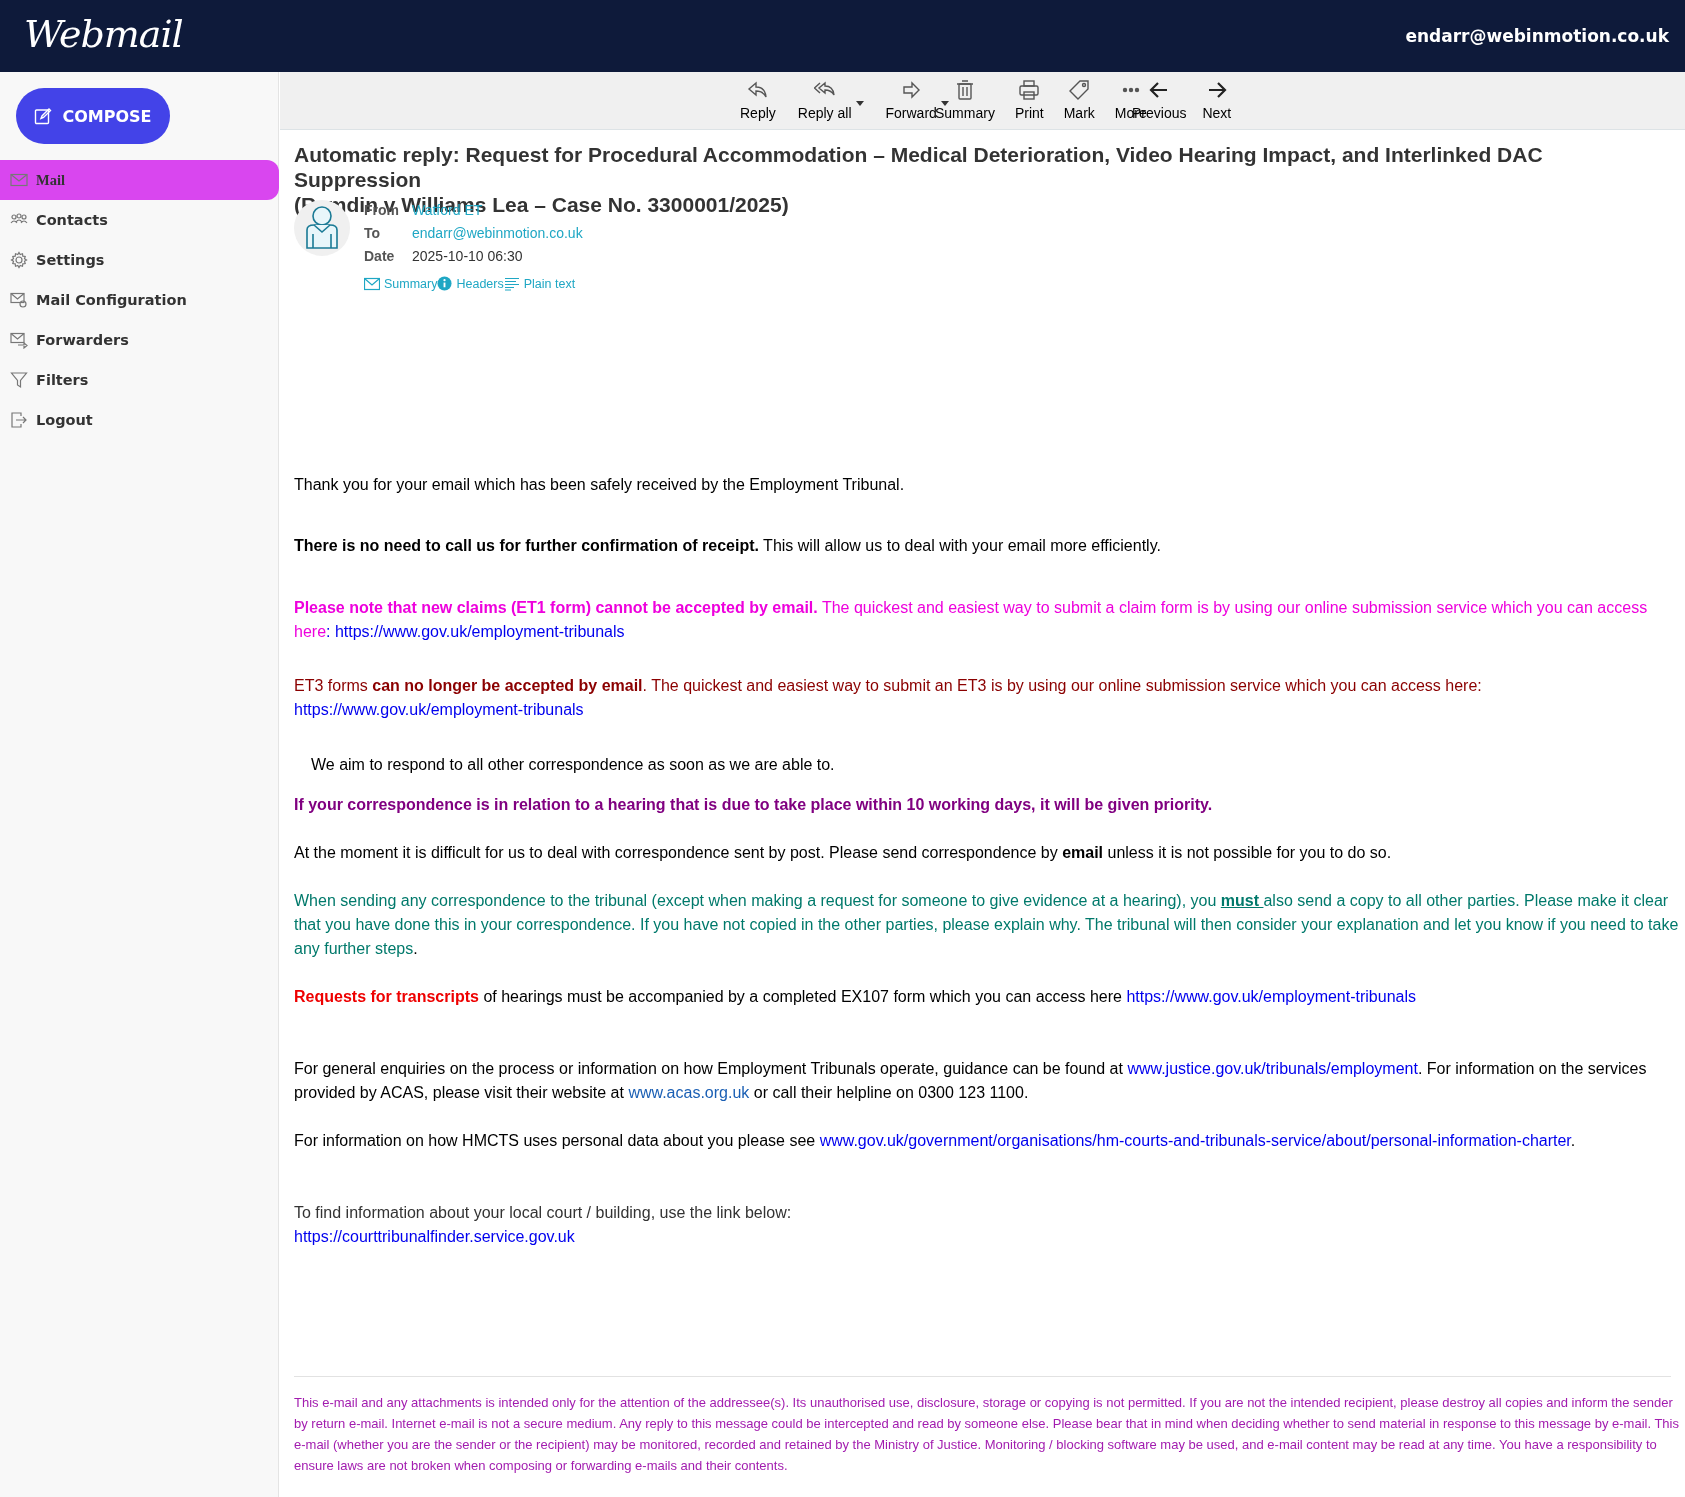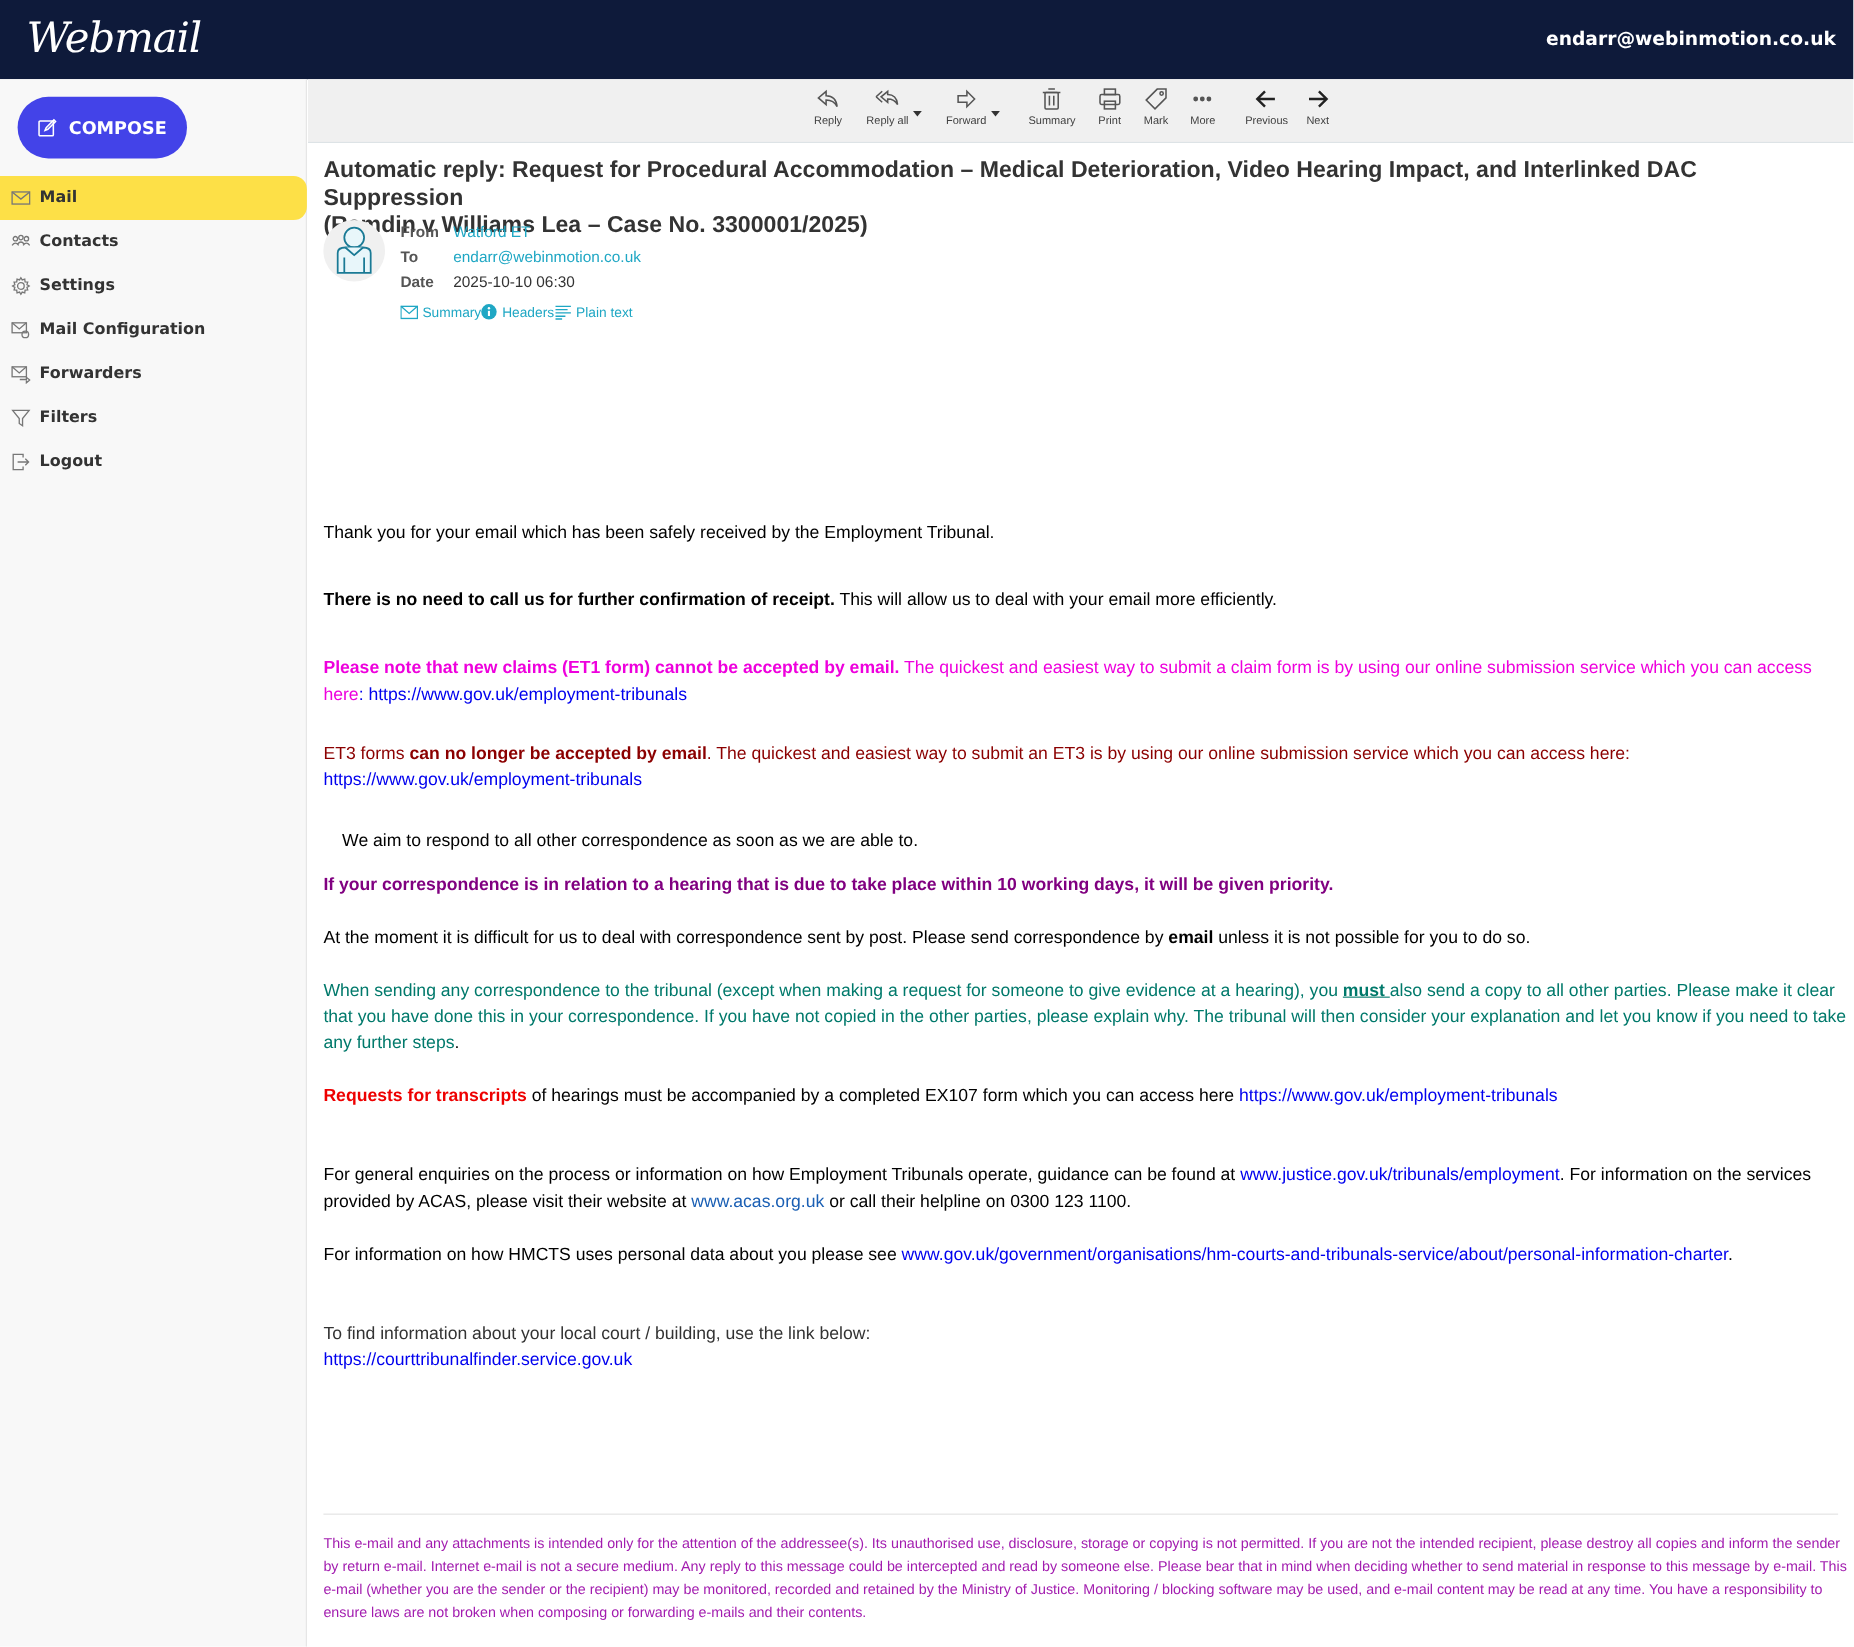--- a/index.html
+++ b/index.html
@@ -8,26 +8,26 @@
 
   .topbar { position: absolute; left: 0; top: 0; width: 1685px; height: 72px; background: #0e1a3a; }
   .logo { position: absolute; left: 24px; top: 12px; font-family: "DejaVu Serif", serif; font-style: italic; color: #fff; font-size: 38px; letter-spacing: -1px; }
   .user-email { position: absolute; right: 16px; top: 26px; color: #fff; font-size: 17px; font-weight: bold; font-family: "DejaVu Sans", sans-serif; }
 
   .sidebar { position: absolute; left: 0; top: 72px; width: 279px; height: 1425px; background: #f8f8f8; border-right: 1px solid #e4e4e4; }
   .compose { position: absolute; left: 16px; top: 16px; width: 154px; height: 56px; border-radius: 28px; background: #4343e8; color: #fff; display: flex; align-items: center; justify-content: center; gap: 10px; font-family: "DejaVu Sans", sans-serif; font-weight: bold; font-size: 16px; cursor: pointer; }
   .compose svg { width: 18px; height: 18px; }
   .nav { position: absolute; left: 0; top: 88px; width: 279px; }
   .nav-item { height: 40px; display: flex; align-items: center; padding-left: 10px; gap: 8px; font-family: "DejaVu Sans", sans-serif; font-weight: bold; font-size: 14.5px; color: #333; cursor: pointer; }
-  .nav-item.active { background: #fde047; border-radius: 0 12px 12px 0; }
+  .nav-item.active { background: #d946ef; border-radius: 0 12px 12px 0; font-family: Liberation Serif, serif; }
   .nav-item svg { width: 18px; height: 18px; stroke: #777; fill: none; stroke-width: 1.2; }
 
   .toolbar { position: absolute; left: 280px; top: 72px; width: 1405px; height: 58px; background: #f0f0f0; border-bottom: 1px solid #dde3e6; }
   .tb-group { position: absolute; top: 7px; display: flex; }
-  .tb-btn { display: flex; flex-direction: column; align-items: center; font-size: 10px; color: #404040; cursor: pointer; position: relative; }
+  .tb-btn { display: flex; flex-direction: column; align-items: center; font-size: 14px; color: #000000; cursor: pointer; position: relative; }
   .tb-btn svg { width: 22px; height: 22px; stroke: #555; fill: none; stroke-width: 1.4; margin-bottom: 4px; }
   .tb-btn .caret { position: absolute; right: -12px; top: 22px; width: 0; height: 0; border-left: 4px solid transparent; border-right: 4px solid transparent; border-top: 5px solid #333; }
 
   .content { position: absolute; left: 280px; top: 130px; width: 1405px; height: 1367px; }
   .subject { position: absolute; left: 14px; top: 12px; width: 1380px; font-size: 21px; font-weight: bold; color: #333; line-height: 25px; font-family: "Liberation Sans", sans-serif; }
   .avatar { position: absolute; left: 14px; top: 70px; width: 56px; height: 56px; border-radius: 50%; background: #f0f0f0; display: flex; align-items: center; justify-content: center; }
   .avatar svg { width: 40px; height: 48px; }
   .meta { position: absolute; left: 84px; top: 72px; font-size: 14px; }
   .meta-row { display: flex; height: 23px; align-items: flex-start; }
   .meta-label { width: 48px; color: #555; font-weight: bold; }

